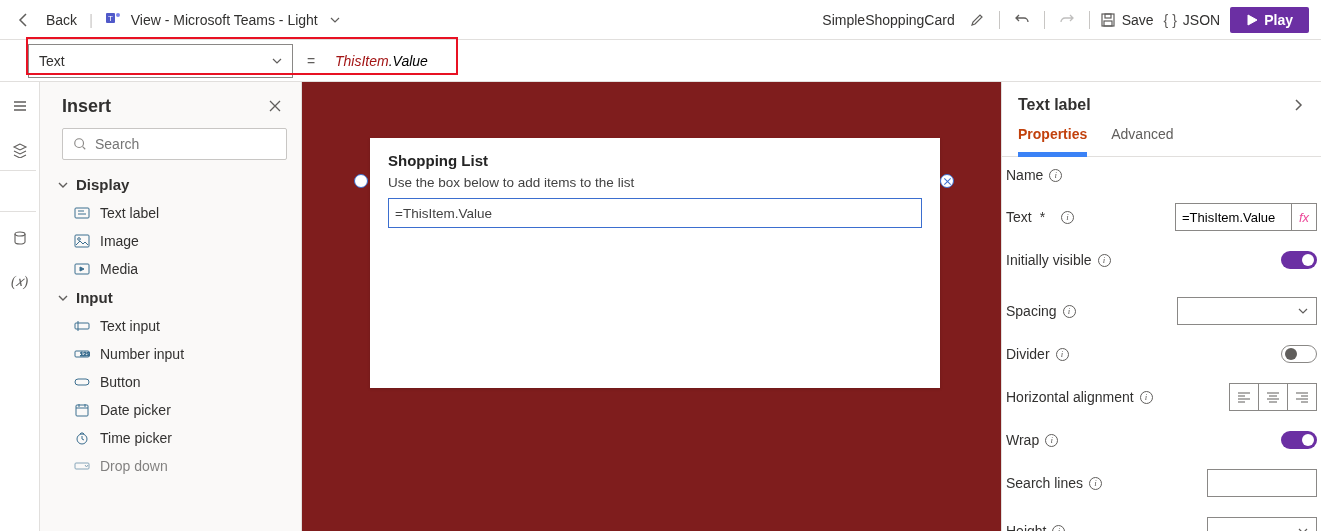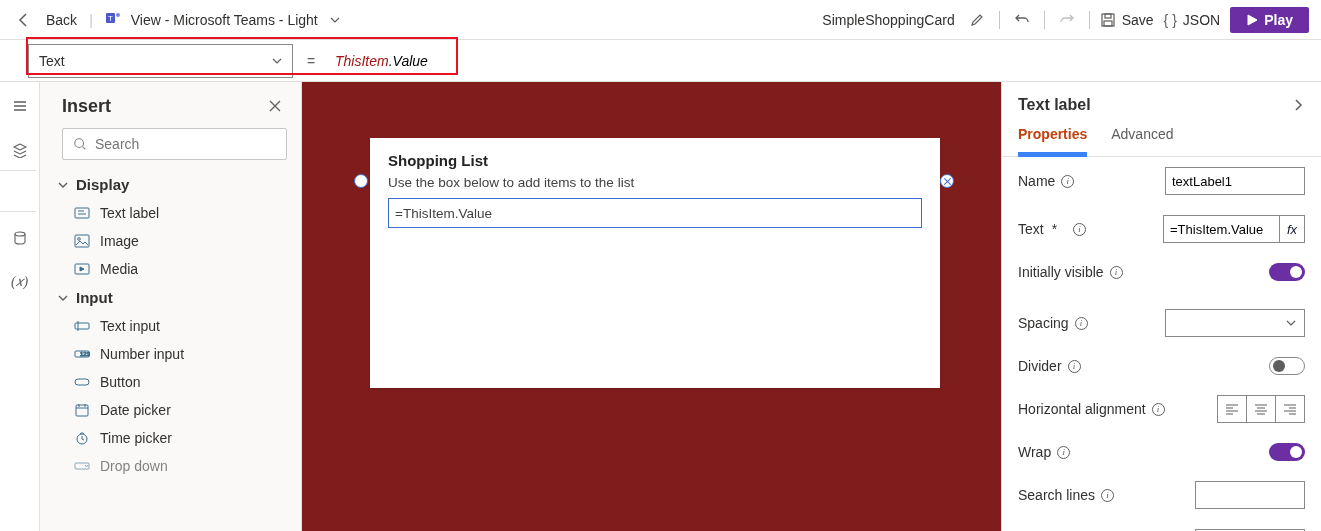--- a/index.html
+++ b/index.html
@@ -69,27 +69,27 @@
   .sel-handle.close::after { transform:rotate(-45deg); }
   .val-box { margin:4px 18px; border:1px solid #3b6ecf; height:30px; display:flex; align-items:center; padding:0 6px; font-size:13.5px; color:#424242; }
 
   
   .props { width:320px; border-left:1px solid #e1dfdd; background:#fff; display:flex; flex-direction:column; padding-bottom:8px; overflow:hidden; }
   .props-hdr { display:flex; align-items:center; justify-content:space-between; padding:14px 16px 4px; }
   .props-hdr h3 { font-size:16px; font-weight:600; }
   .props-tabs { display:flex; gap:24px; padding:8px 16px 0; border-bottom:1px solid #e1dfdd; }
   .ptab { padding-bottom:10px; font-size:14px; cursor:pointer; color:#605e5c; }
   .ptab.active { color:#c2410c; font-weight:600; border-bottom:5px solid #3b82f6; margin-bottom:-1px; }
-  .prop-row { display:flex; align-items:center; justify-content:space-between; padding:10px 16px; gap:10px; }
+  .prop-row { display:flex; align-items:center; justify-content:space-between; padding:10px 4px; gap:10px; }
   .prop-label { display:flex; align-items:center; gap:6px; font-size:14px; }
   .info-ico { width:13px; height:13px; border:1px solid #605e5c; border-radius:50%; display:inline-flex; align-items:center; justify-content:center; font-size:9px; color:#605e5c; font-style:italic; font-family:Georgia,serif; }
   .prop-input { width:140px; height:28px; border:1px solid #8a8886; padding:0 6px; font-size:13px; }
   .prop-text-wrap { display:flex; align-items:center; }
   .prop-text-wrap .prop-input { width:116px; border-right:none; }
-  .fx-btn { width:26px; height:28px; border:1px solid #8a8886; display:flex; align-items:center; justify-content:center; font-style:italic; font-size:13px; color:#0f172a; cursor:pointer; }
+  .fx-btn { width:26px; height:28px; border:1px solid #8a8886; display:flex; align-items:center; justify-content:center; font-style:italic; font-size:13px; color:#ec4899; cursor:pointer; }
   .toggle { width:36px; height:18px; border-radius:10px; position:relative; cursor:pointer; }
   .toggle.on { background:#6b2fa3; }
   .toggle.off { background:#fff; border:1px solid #8a8886; }
   .toggle .knob { position:absolute; width:12px; height:12px; border-radius:50%; top:3px; background:#fff; }
   .toggle.on .knob { right:3px; }
   .toggle.off .knob { left:3px; background:#605e5c; top:2px; }
   .prop-select { width:140px; height:28px; border:1px solid #8a8886; background:#fff; display:flex; align-items:center; justify-content:flex-end; padding:0 8px; cursor:pointer; }
   .align-grp { display:flex; }
   .align-btn { width:30px; height:28px; border:1px solid #8a8886; margin-left:-1px; display:flex; align-items:center; justify-content:center; cursor:pointer; }
   .align-btn:first-child { margin-left:0; }
@@ -342,21 +342,20 @@
     <div class="props-tabs">
       <div class="ptab active">Properties</div>
       <div class="ptab">Advanced</div>
     </div>
 
     <div class="prop-row">
       <div class="prop-label">
           <span>Name</span>
           <span class="info-ico">i</span>
         </div>
-      <input class="prop-input" value="textLabel1" style="">
     </div>
     <div class="prop-row">
       <div class="prop-label"><span>Text</span><span class="req-star">*</span>&nbsp;<span class="info-ico">i</span></div>
       <div class="prop-text-wrap">
         <input class="prop-input" value="=ThisItem.Value" style="">
         <div class="fx-btn">fx</div>
       </div>
     </div>
     <div class="prop-row">
       <div class="prop-label">

